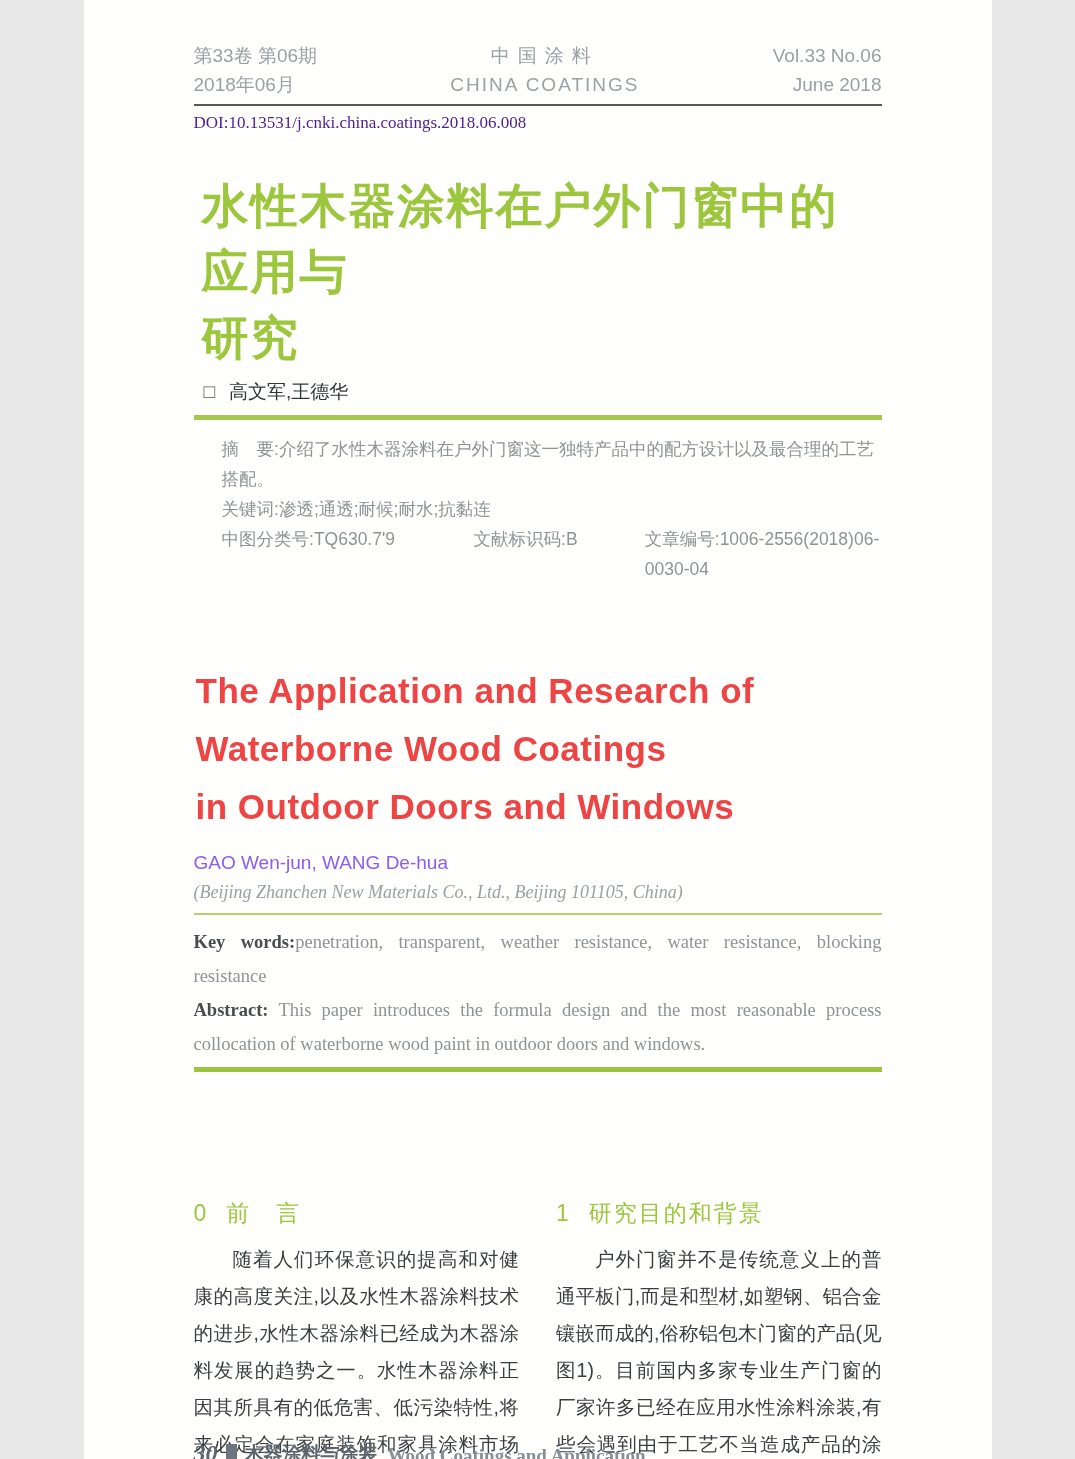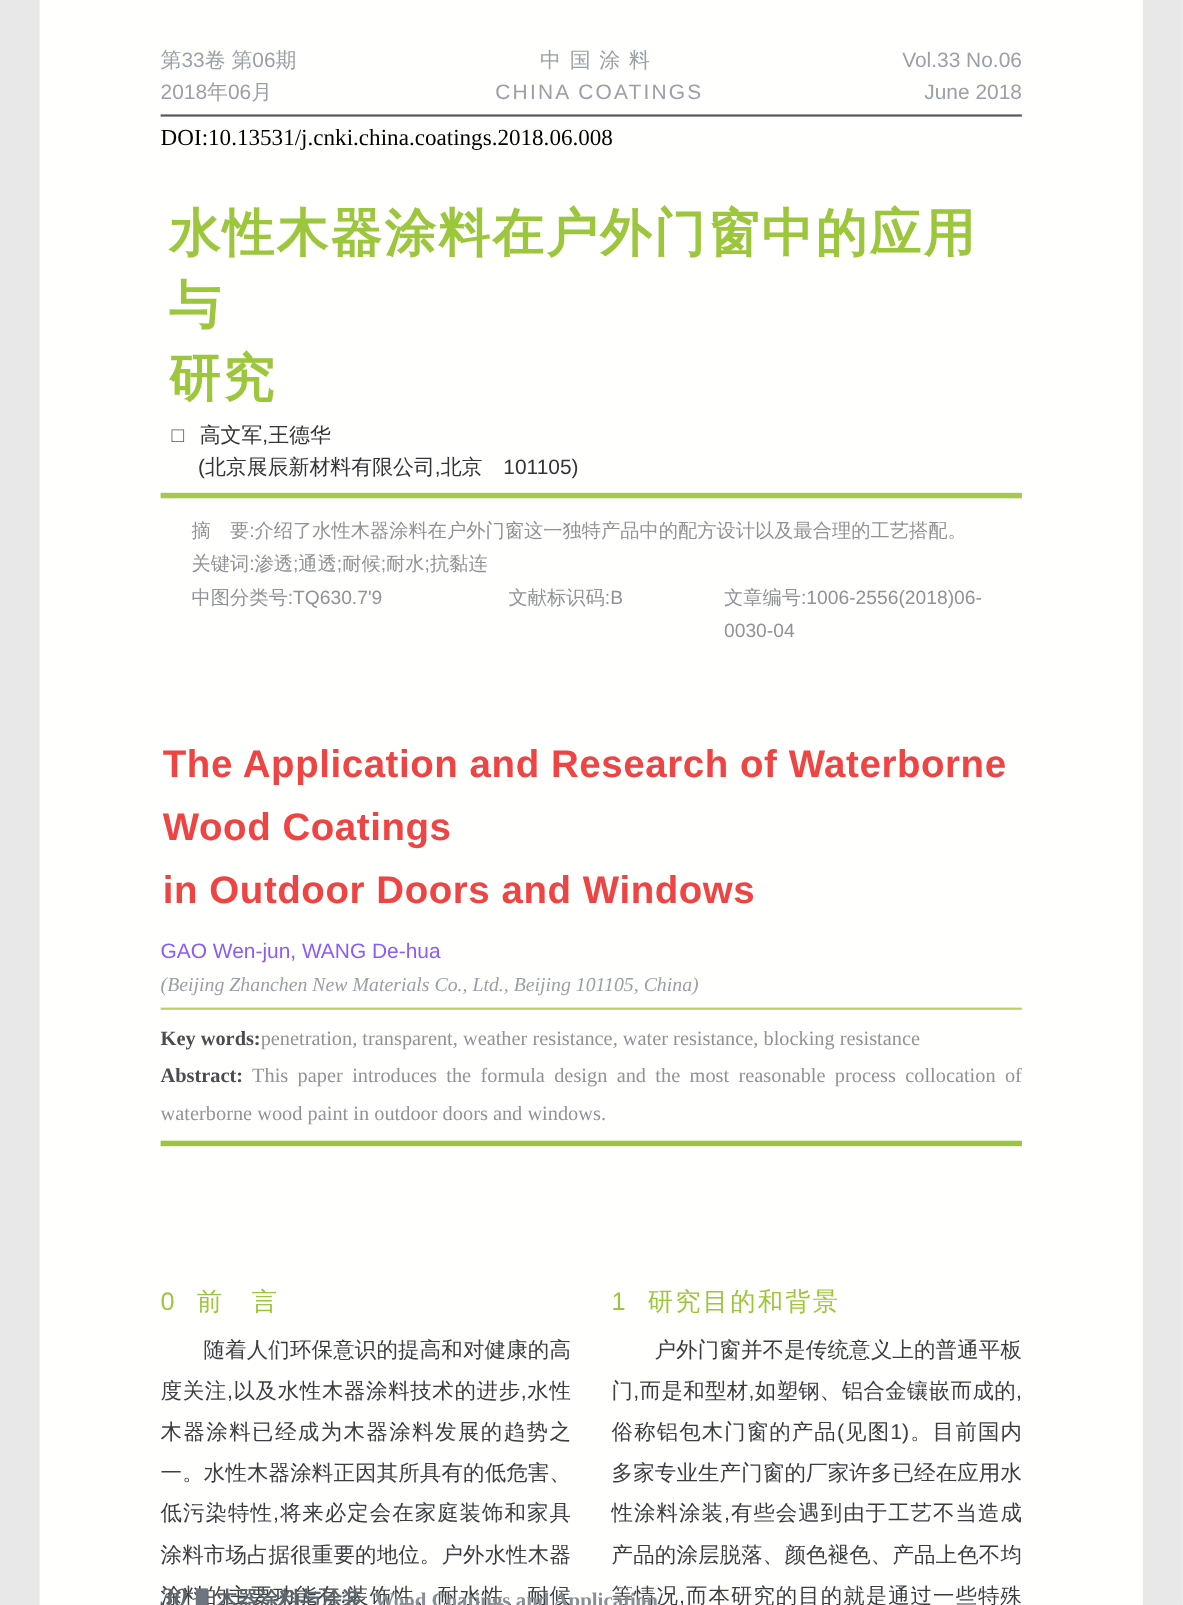--- a/index.html
+++ b/index.html
@@ -1,38 +1,38 @@
 <!DOCTYPE html>
 <html><head>
 <meta charset="utf-8">
 <style>
   html,body { margin:0; padding:0; background:#e8e8e8; }
   .page {
     position:relative;
-    width:1003px; height:1459px;
+    width:908px; height:1459px;
     margin:0 auto;
     background:#fffffe;
     box-sizing:border-box;
     padding:42px 110px 0 110px;
     font-family:"Liberation Sans", sans-serif;
     overflow:hidden;
   }
   
   .jheader {
     display:flex; justify-content:space-between; align-items:flex-start;
     color:#9aa0a4; font-size:19px; line-height:1.5;
     border-bottom:2px solid #55595c; padding-bottom:5px;
   }
   .jh-center { text-align:center; }
   .jh-center .cn { letter-spacing:8px; }
   .jh-center .en { letter-spacing:2px;text-align:center; }
   .jh-right { text-align:right; }
   .doi {
     font-family:"Liberation Serif", serif;
-    color:#000000; font-size:21px; margin-top:7px;
+    color:#4c1d95; font-size:17px; margin-top:7px;
   }
   
   .title-cn {
     margin:40px 0 0 8px; font-size:47px; font-weight:700;
     color:#9cc63c; line-height:1.4; letter-spacing:2px;
   }
   .authors-cn { margin:8px 0 0 10px; color:#323538; font-size:19px; line-height:1.5; }
   .authors-cn .marker { margin-right:14px; color:#55595c; }
   .authors-cn .affil { margin-left:24px; }
   .rule-green { height:5px; background:#a4c94e; margin-top:8px; }
@@ -105,21 +105,20 @@
       <div>June  2018</div>
     </div>
   </header>
 
   <div class="doi">DOI:10.13531/j.cnki.china.coatings.2018.06.008</div>
 
   <h1 class="title-cn"><span>水性木器涂料在户外门窗中的应用与</span><br><span>研究</span></h1>
 
   <div class="authors-cn">
     <div><span class="marker">□</span><span>高文军,王德华</span></div>
-    <div class="affil">(北京展辰新材料有限公司,北京　101105)</div>
   </div>
 
   <div class="rule-green"></div>
 
   <div class="abstract-cn">
     <div><span>摘　要:</span><span>介绍了水性木器涂料在户外门窗这一独特产品中的配方设计以及最合理的工艺搭配。</span></div>
     <div><span>关键词:</span><span>渗透;通透;耐候;耐水;抗黏连</span></div>
     <div class="row">
       <div class="cell1"><span>中图分类号:</span><span>TQ630.7'9</span></div>
       <div class="cell2"><span>文献标识码:</span><span>B</span></div>

